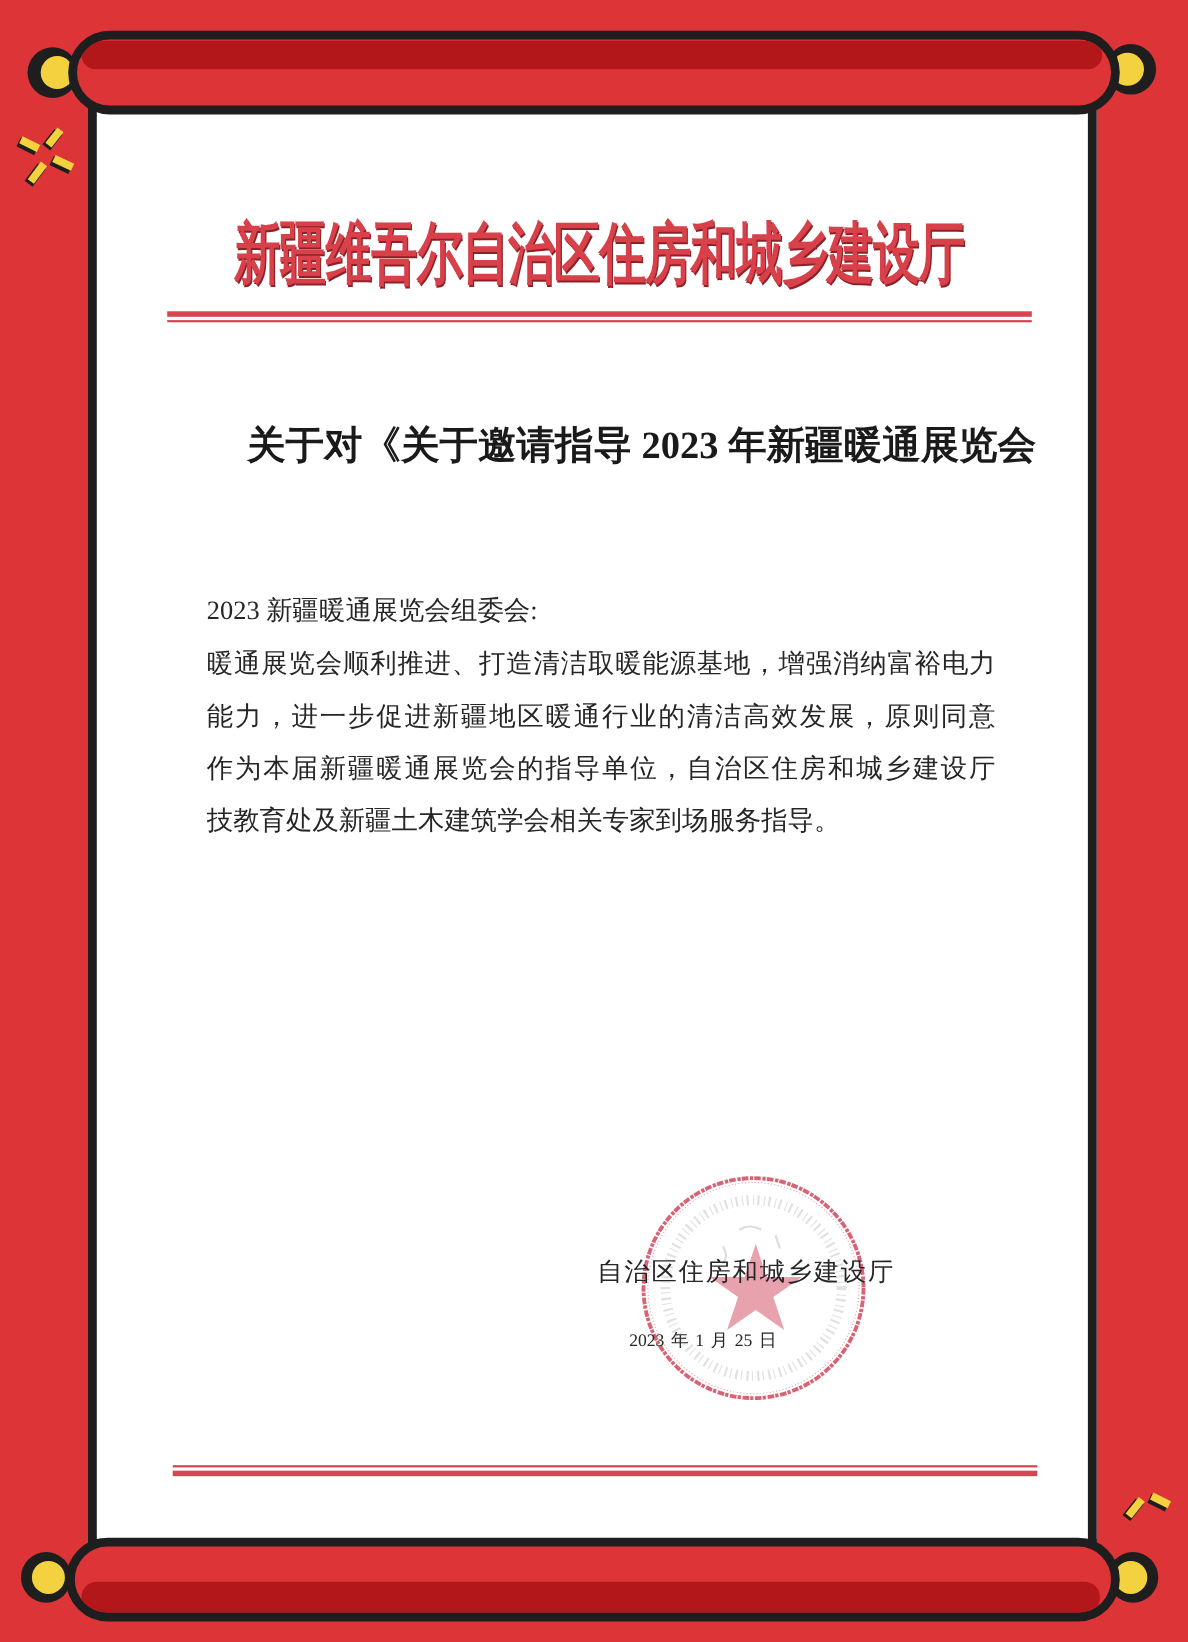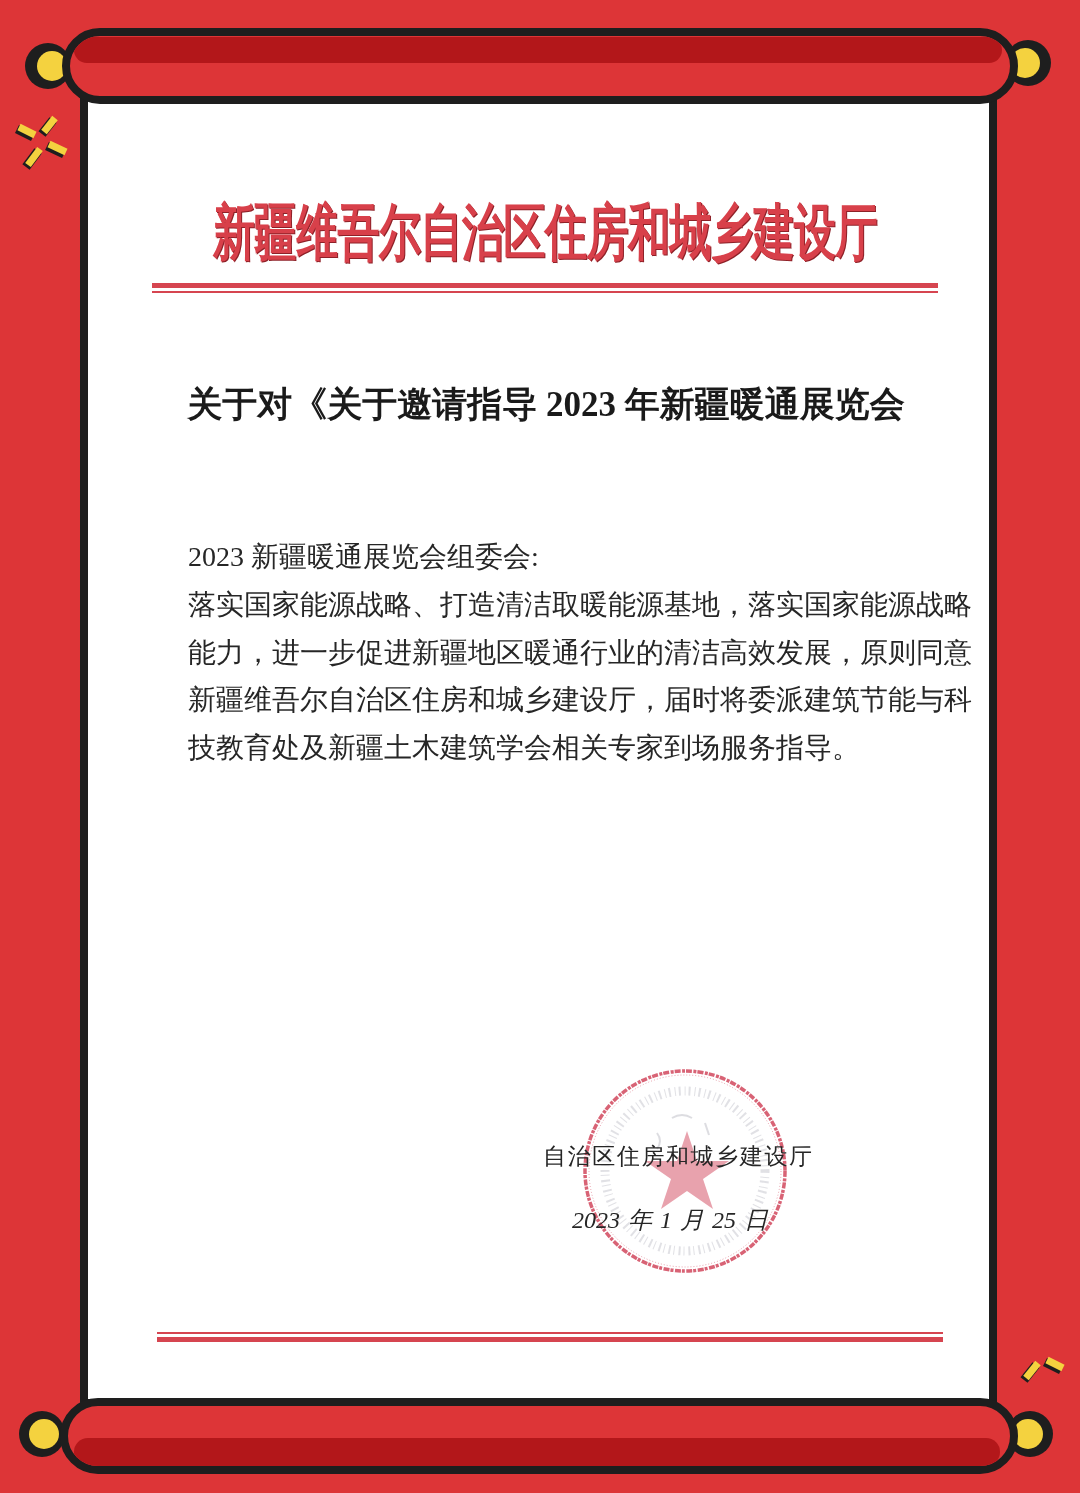--- a/index.html
+++ b/index.html
@@ -42,34 +42,34 @@
       text-shadow:1px 1px 0 #8E2128;
       transform:scaleY(1.45);transform-origin:top center;
       white-space:nowrap;
     }
     .rule{left:152px;width:786px;}
     .rule .thick{height:5px;background:var(--rule-red);}
     .rule .gap{height:3px;}
     .rule .thin{height:2px;background:var(--rule-red);}
     
     .title{
-      left:150px;top:380px;width:792px;text-align:center;
+      left:150px;top:380px;width:792px;text-align:right;
       font-size:35px;line-height:50px;font-weight:bold;color:#1A1A1A;white-space:nowrap;
     }
     
     .body{
       left:188px;top:533px;width:717px;
-      font-size:28px;line-height:47.8px;color:var(--ink);
+      font-size:24px;line-height:47.8px;color:var(--ink);
     }
     .ln{white-space:nowrap;height:47.8px;}
     .jl{text-align:justify;text-align-last:justify;}
     .ind{padding-left:50px;}
     
     .sig-org{left:543px;top:1140px;font-size:23px;line-height:34px;letter-spacing:1.6px;color:var(--ink);white-space:nowrap;}
-    .sig-date{left:572px;top:1203px;font-size:24px;line-height:34px;color:var(--ink);white-space:nowrap;word-spacing:2px;font-style:italic;}
+    .sig-date{left:572px;top:1203px;font-size:16px;line-height:34px;color:var(--ink);white-space:nowrap;word-spacing:2px;}
     .seal{left:577px;top:1063px;width:216px;height:216px;opacity:0.85;}
     .sparkle{pointer-events:none;}
   </style>
 </head>
 <body>
 
 <div class="abs knob" style="left:25px;top:43px;">
   <div class="abs knob-yellow" style="left:12px;top:8px;"></div>
 </div>
 <div class="abs knob" style="left:1005px;top:40px;">
@@ -132,23 +132,23 @@
   <circle cx="108" cy="108" r="100" fill="none" stroke="#D2485E" stroke-width="3.5" stroke-dasharray="6 1.5 3 1"></circle>
   <circle cx="108" cy="108" r="96" fill="none" stroke="#D2485E" stroke-width="1" stroke-dasharray="1 2" opacity="0.6"></circle>
   <circle cx="108" cy="108" r="80" fill="none" stroke="#9A9AA8" stroke-width="9" stroke-dasharray="2 4 1 3" opacity="0.35"></circle>
   <path d="M110 68 L120 98 L152 98 L126 116 L136 146 L110 128 L84 146 L94 116 L68 98 L100 98 Z" fill="#D2485E" opacity="0.6"></path>
   <path d="M95 55 q10 -6 20 0 M80 70 q6 8 0 16 M128 60 l4 12" stroke="#B0B0BA" stroke-width="2" fill="none" opacity="0.5"></path>
 </svg>
 
 <div class="abs body">
   <div class="ln">2023 新疆暖通展览会组委会:</div>
   <div>
-    <div class="ln jl">落实国家能源战略、打造清洁取暖能源基地，落实国家能源战略</div>
+    <div class="ln jl">暖通展览会顺利推进、打造清洁取暖能源基地，增强消纳富裕电力</div>
     <div class="ln jl">能力，进一步促进新疆地区暖通行业的清洁高效发展，原则同意</div>
-    <div class="ln jl">新疆维吾尔自治区住房和城乡建设厅，届时将委派建筑节能与科</div>
+    <div class="ln jl">作为本届新疆暖通展览会的指导单位，自治区住房和城乡建设厅</div>
     <div class="ln">技教育处及新疆土木建筑学会相关专家到场服务指导。</div>
   </div>
 </div>
 
 <div class="abs sig-org">自治区住房和城乡建设厅</div>
 <div class="abs sig-date">2023 年 1 月 25 日</div>
 
 <div class="abs rule" style="top:1332px;left:157px;">
   <div class="thin"></div>
     <div class="gap"></div>

